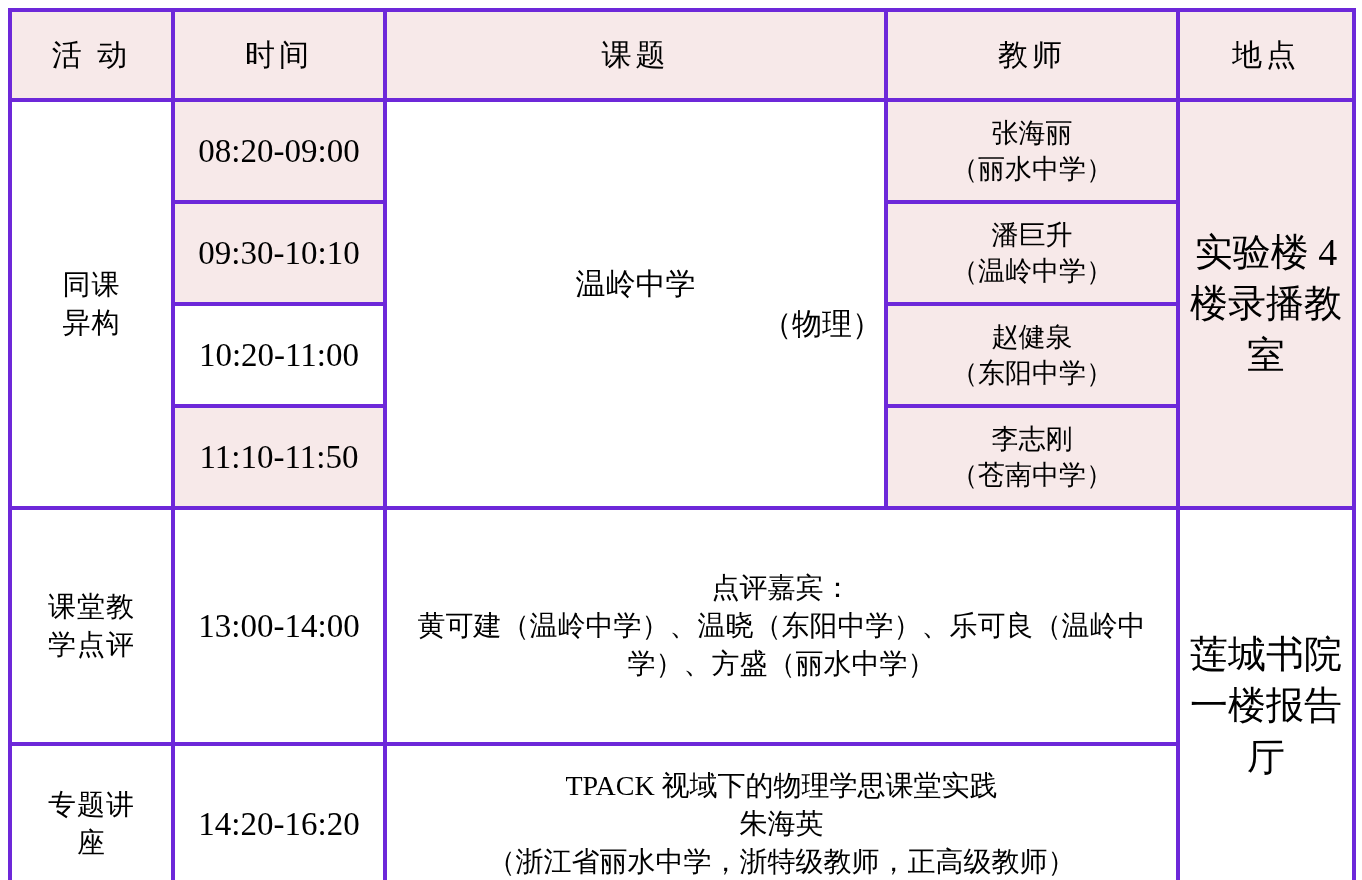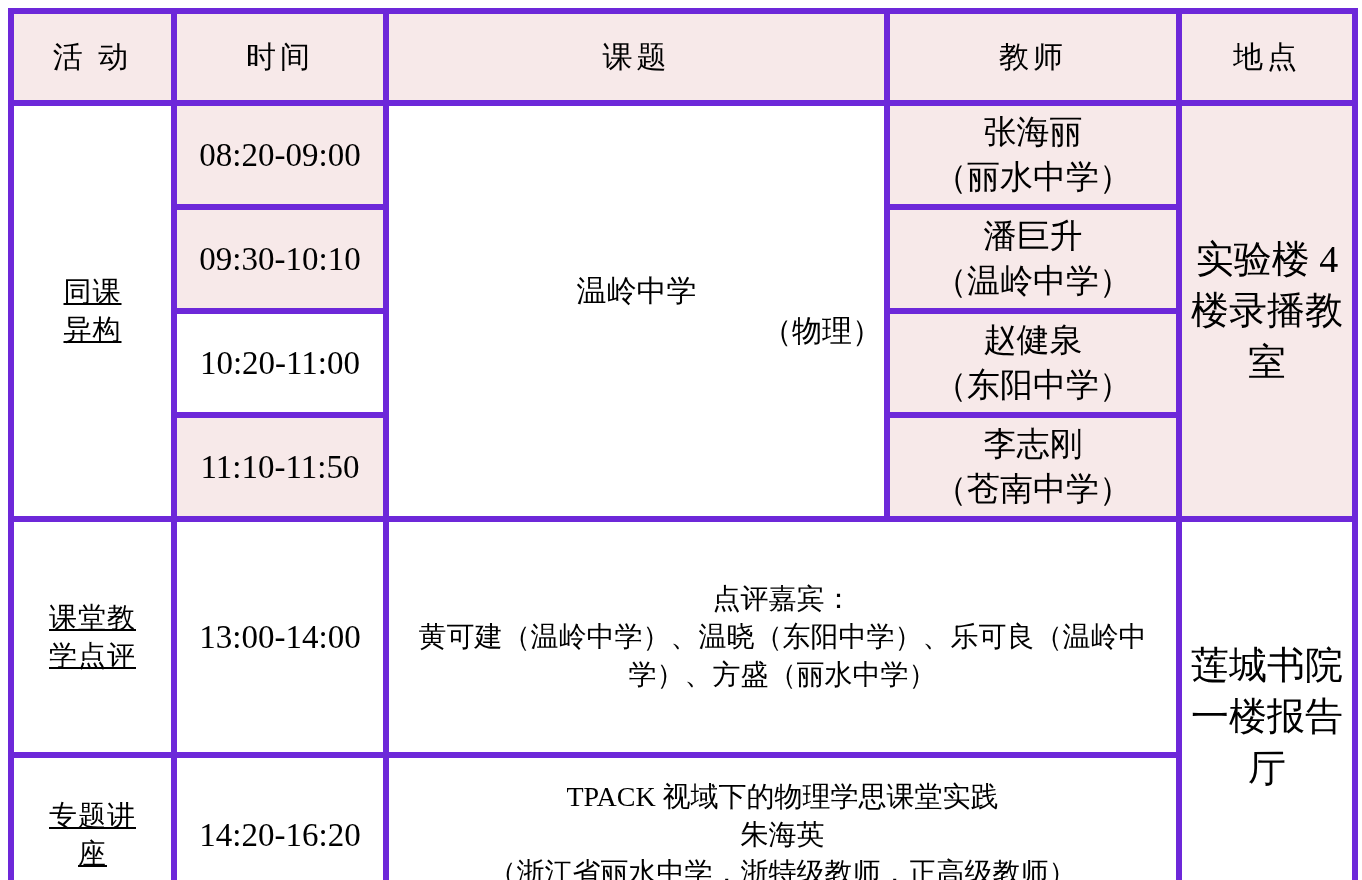--- a/index.html
+++ b/index.html
@@ -22,21 +22,21 @@
   }
   table.schedule {
     border-collapse: collapse;
     table-layout: fixed;
     width: 1344px;
     height: 864px;
     border: 2px solid #c0392b;
   }
   table.schedule td,
   table.schedule th {
-    border: 6px solid #6d28d9;
+    border: 4px solid #6d28d9;
     text-align: center;
     vertical-align: middle;
     font-weight: normal;
     padding: 2px 2px;
     line-height: 1.35;
   }
   
   col.c-activity { width: 163px; }
   col.c-time     { width: 212px; }
   col.c-topic    { width: 501px; }
@@ -45,31 +45,30 @@
 
   thead td {
     background: #f7e9e9;
     font-size: 30px;
     letter-spacing: 4px;
     height: 82px;
   }
   .cell-activity {
     font-size: 28px;
     letter-spacing: 1px;
-    text-decoration: underline;
   }
   .cell-time {
     font-size: 33px;
     letter-spacing: 0px;
   }
   .cell-topic {
     font-size: 30px;
   }
   .cell-teacher {
-    font-size: 33px;
+    font-size: 27px;
   }
   .cell-place {
     font-size: 38px;
   }
   .tint {
     background: #f7e9e9;
   }
   .plain {
     background: #ffffff;
   }

